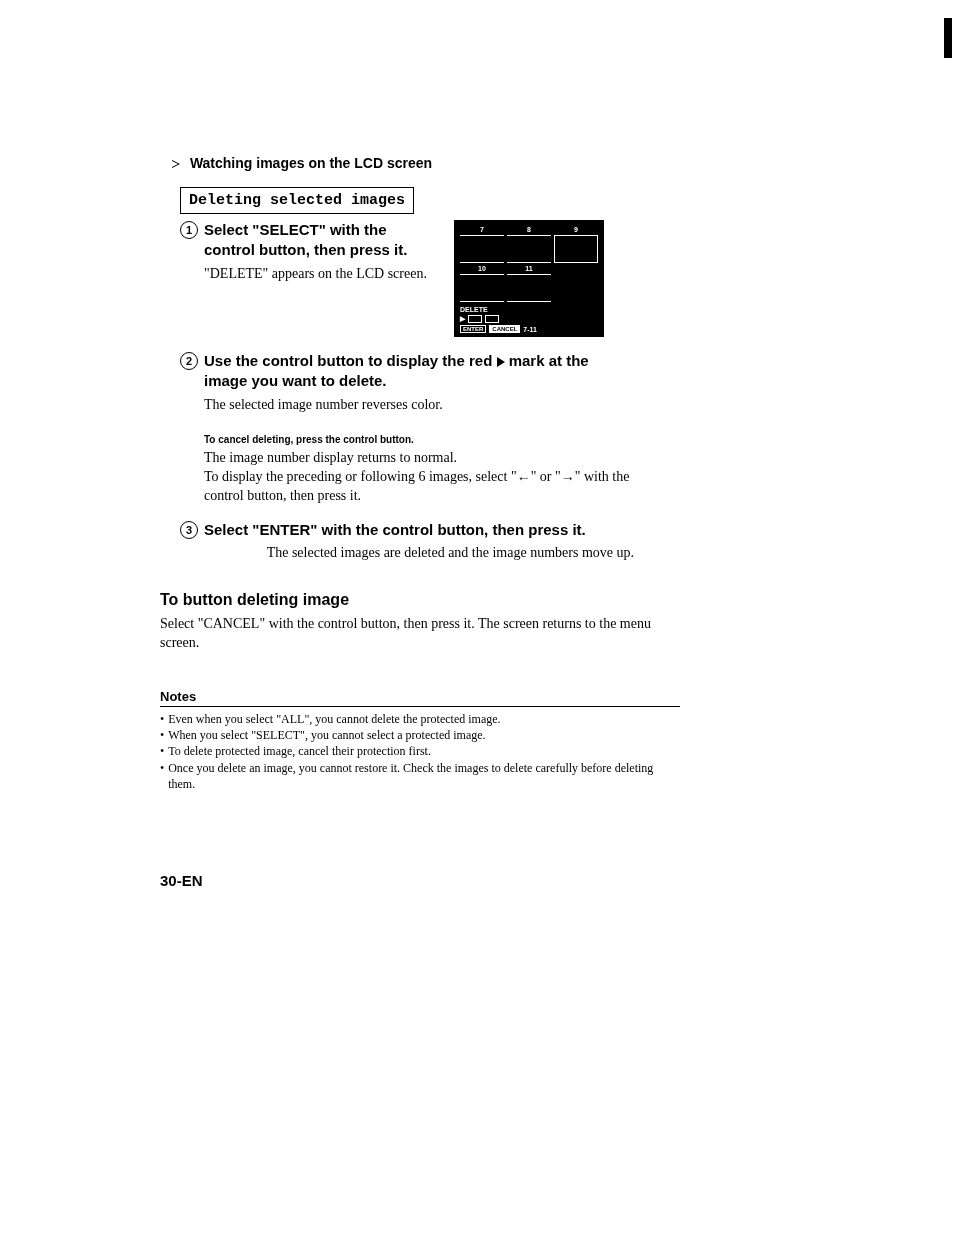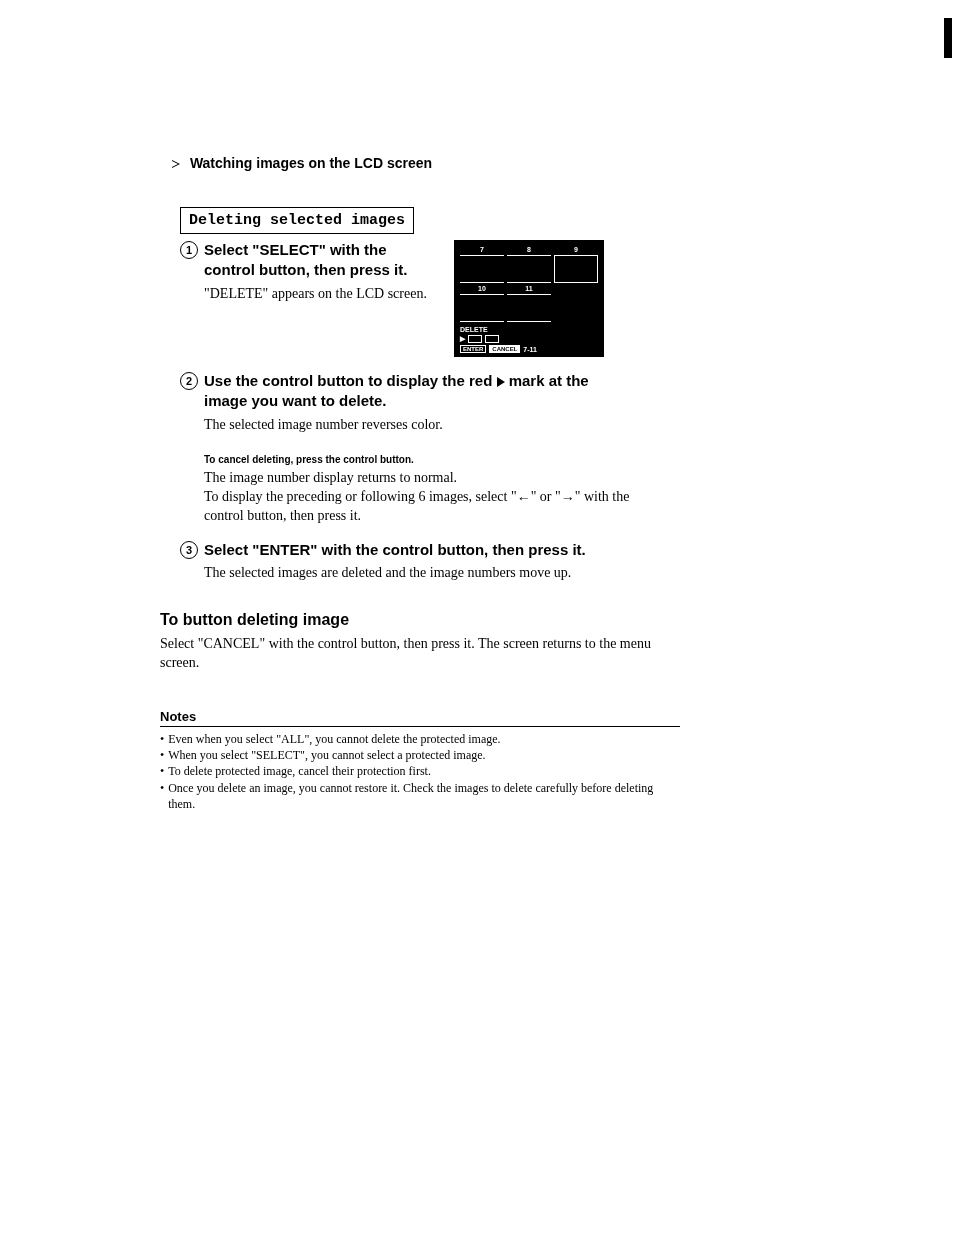--- a/index.html
+++ b/index.html
@@ -15,21 +15,21 @@
     box-sizing: border-box;
     padding-top: 155px;
     padding-left: 160px;
     position: relative;
   }
   .crumb {
     font-family: Arial, Helvetica, sans-serif;
     font-weight: bold;
     font-size: 14px;
     margin-left: 12px;
-    margin-bottom: 36px;
+    margin-bottom: 16px;
   }
   .arrow-right-outline {
     display: inline-block;
     width: 0; height: 0;
     border-top: 4px solid transparent;
     border-bottom: 4px solid transparent;
     border-left: 8px solid #000;
     position: relative;
     margin-right: 6px;
     vertical-align: middle;
@@ -280,21 +280,21 @@
   <div class="serif-body indent-body" style="width:430px; white-space:pre-line;">The image number display returns to normal.
 To display the preceding or following 6 images, select "←" or "→" with the control button, then press it.</div>
 
   
   <div class="step-row" style="margin-top:14px;">
     <div class="circle-num">
         <span>3</span>
       </div>
     <div class="step-full bold-sans">Select "ENTER" with the control button, then press it.</div>
   </div>
-  <div class="serif-body indent-body" style="width:430px;">The selected images are deleted and the image numbers move up.</div>
+  <div class="serif-body indent-body" style="width:430px;text-align:right;">The selected images are deleted and the image numbers move up.</div>
 
   
   <div class="cancel-heading">To button deleting image</div>
   <div class="cancel-body">Select "CANCEL" with the control button, then press it. The screen returns to the menu screen.</div>
 
   
   <div class="notes-heading">Notes</div>
   <div class="notes-rule"></div>
   <div class="notes-list">
     <div>
@@ -308,13 +308,14 @@
     <div>
         <span class="bullet">•</span>
         <span>To delete protected image, cancel their protection first.</span>
       </div>
     <div>
         <span class="bullet">•</span>
         <span>Once you delete an image, you cannot restore it. Check the images to delete carefully before deleting them.</span>
       </div>
   </div>
 
+  <div class="page-num">30-EN</div>
 </div>
 
 </body></html>

